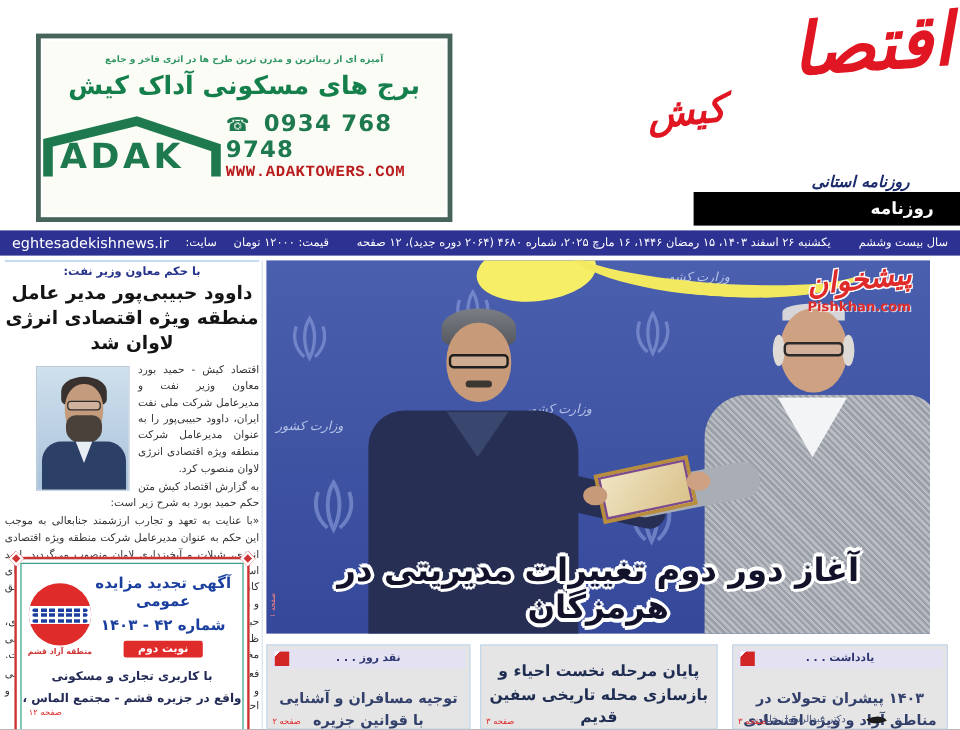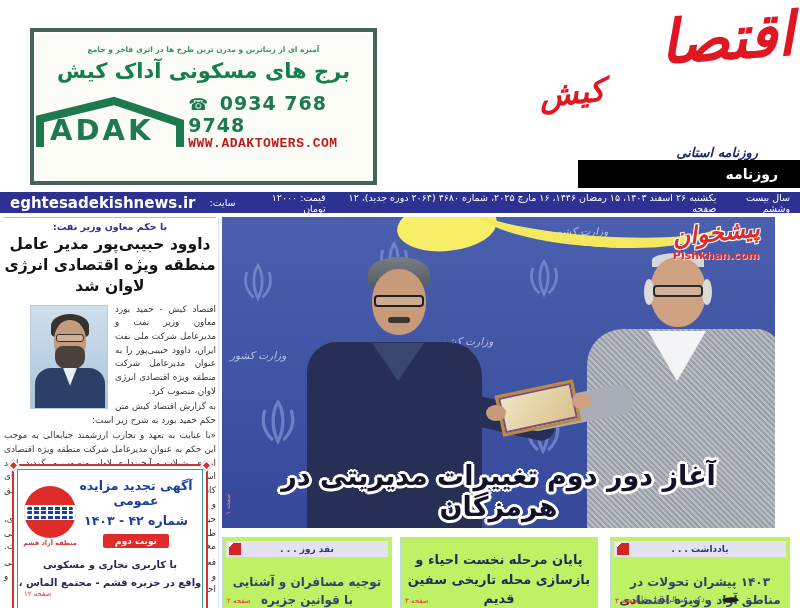--- a/index.html
+++ b/index.html
@@ -31,21 +31,21 @@
   .logo-sub  { position:absolute; right:38px; bottom:0px; font-size:13px; font-weight:bold; font-style:italic;
                color:#1b2a6b; direction:rtl; }
   .paper-band { position:absolute; left:578px; top:160px; width:222px; height:28px; background:#000000;
                 color:#fff; font-weight:bold; font-size:14px; display:flex; align-items:center;
                 direction:rtl; padding-right:22px; }
 
   
   .dateline { position:absolute; left:0; top:192px; width:800px; height:21px; background:#2d3192;
               color:#fff; display:flex; align-items:center; justify-content:space-between;
               direction:rtl; font-size:9.5px; padding:0 10px; }
-  .dl-site { direction:ltr; font-weight:bold; font-size:15px; }
+  .dl-site { direction:ltr; font-weight:normal; font-size:12px; }
   .dl-left { display:flex; gap:14px; align-items:center; }
 
   
   .vsep { position:absolute; left:218px; top:217px; width:1px; height:391px; background:#d5e4f0; }
   .left-col { position:absolute; left:4px; top:217px; width:212px; }
   .lead-kicker { border-top:1px solid #9fc3e8; padding-top:3px; text-align:center;
                  font-size:9.5px; font-weight:bold; color:#27348b; direction:rtl; }
   .lead-headline { margin-top:2px; text-align:center; font-size:15.5px; font-weight:900; color:#141414;
                    line-height:1.35; direction:rtl; }
   .article { margin-top:6px; direction:rtl; text-align:justify; font-size:8.8px; color:#333; line-height:1.55; }
@@ -115,21 +115,21 @@
   .wm-en { font-size:11px; font-weight:bold; color:#e02b2b; margin-top:2px; direction:ltr;
            text-shadow:1px 1px 0 rgba(255,255,255,.7); }
   .main-headline { position:absolute; left:0; right:0; bottom:6px; text-align:center; direction:rtl;
                    font-size:27px; font-weight:900; color:#12122a; letter-spacing:-.5px;
                    text-shadow:-2px -2px 0 #fff,2px -2px 0 #fff,-2px 2px 0 #fff,2px 2px 0 #fff,
                                0 -3px 0 #fff,0 3px 0 #fff,-3px 0 0 #fff,3px 0 0 #fff;margin-top:12px; }
   .photo-pref { position:absolute; left:2px; bottom:14px; color:#ff8585; font-size:6px;
                 writing-mode:vertical-rl; transform:rotate(180deg); }
 
   
-  .teaser { position:absolute; top:537px; height:71px; background:#bef264; border:1px solid #c2d8ea; }
+  .teaser { position:absolute; top:537px; height:71px; background:#e5e5e5; border:1px solid #c2d8ea; }
   .t-left   { left:222px; width:170px; }
   .t-middle { left:400px; width:198px; }
   .t-right  { left:610px; width:180px; }
   .kicker-band { position:relative; height:16px; margin:3px; background:#e4e2f2; display:flex;
                  align-items:center; justify-content:center; direction:rtl;
                  font-size:9px; font-weight:bold; color:#2b3570; }
   .flag { position:absolute; left:3px; top:2px; width:12px; height:12px;
           background:linear-gradient(135deg,#fff 0 3px,#d22525 3px); }
   .teaser-headline { text-align:center; font-weight:900; color:#33406b; font-size:12px; line-height:1.5;
                      margin-top:16px; direction:rtl; padding:0 6px; }

